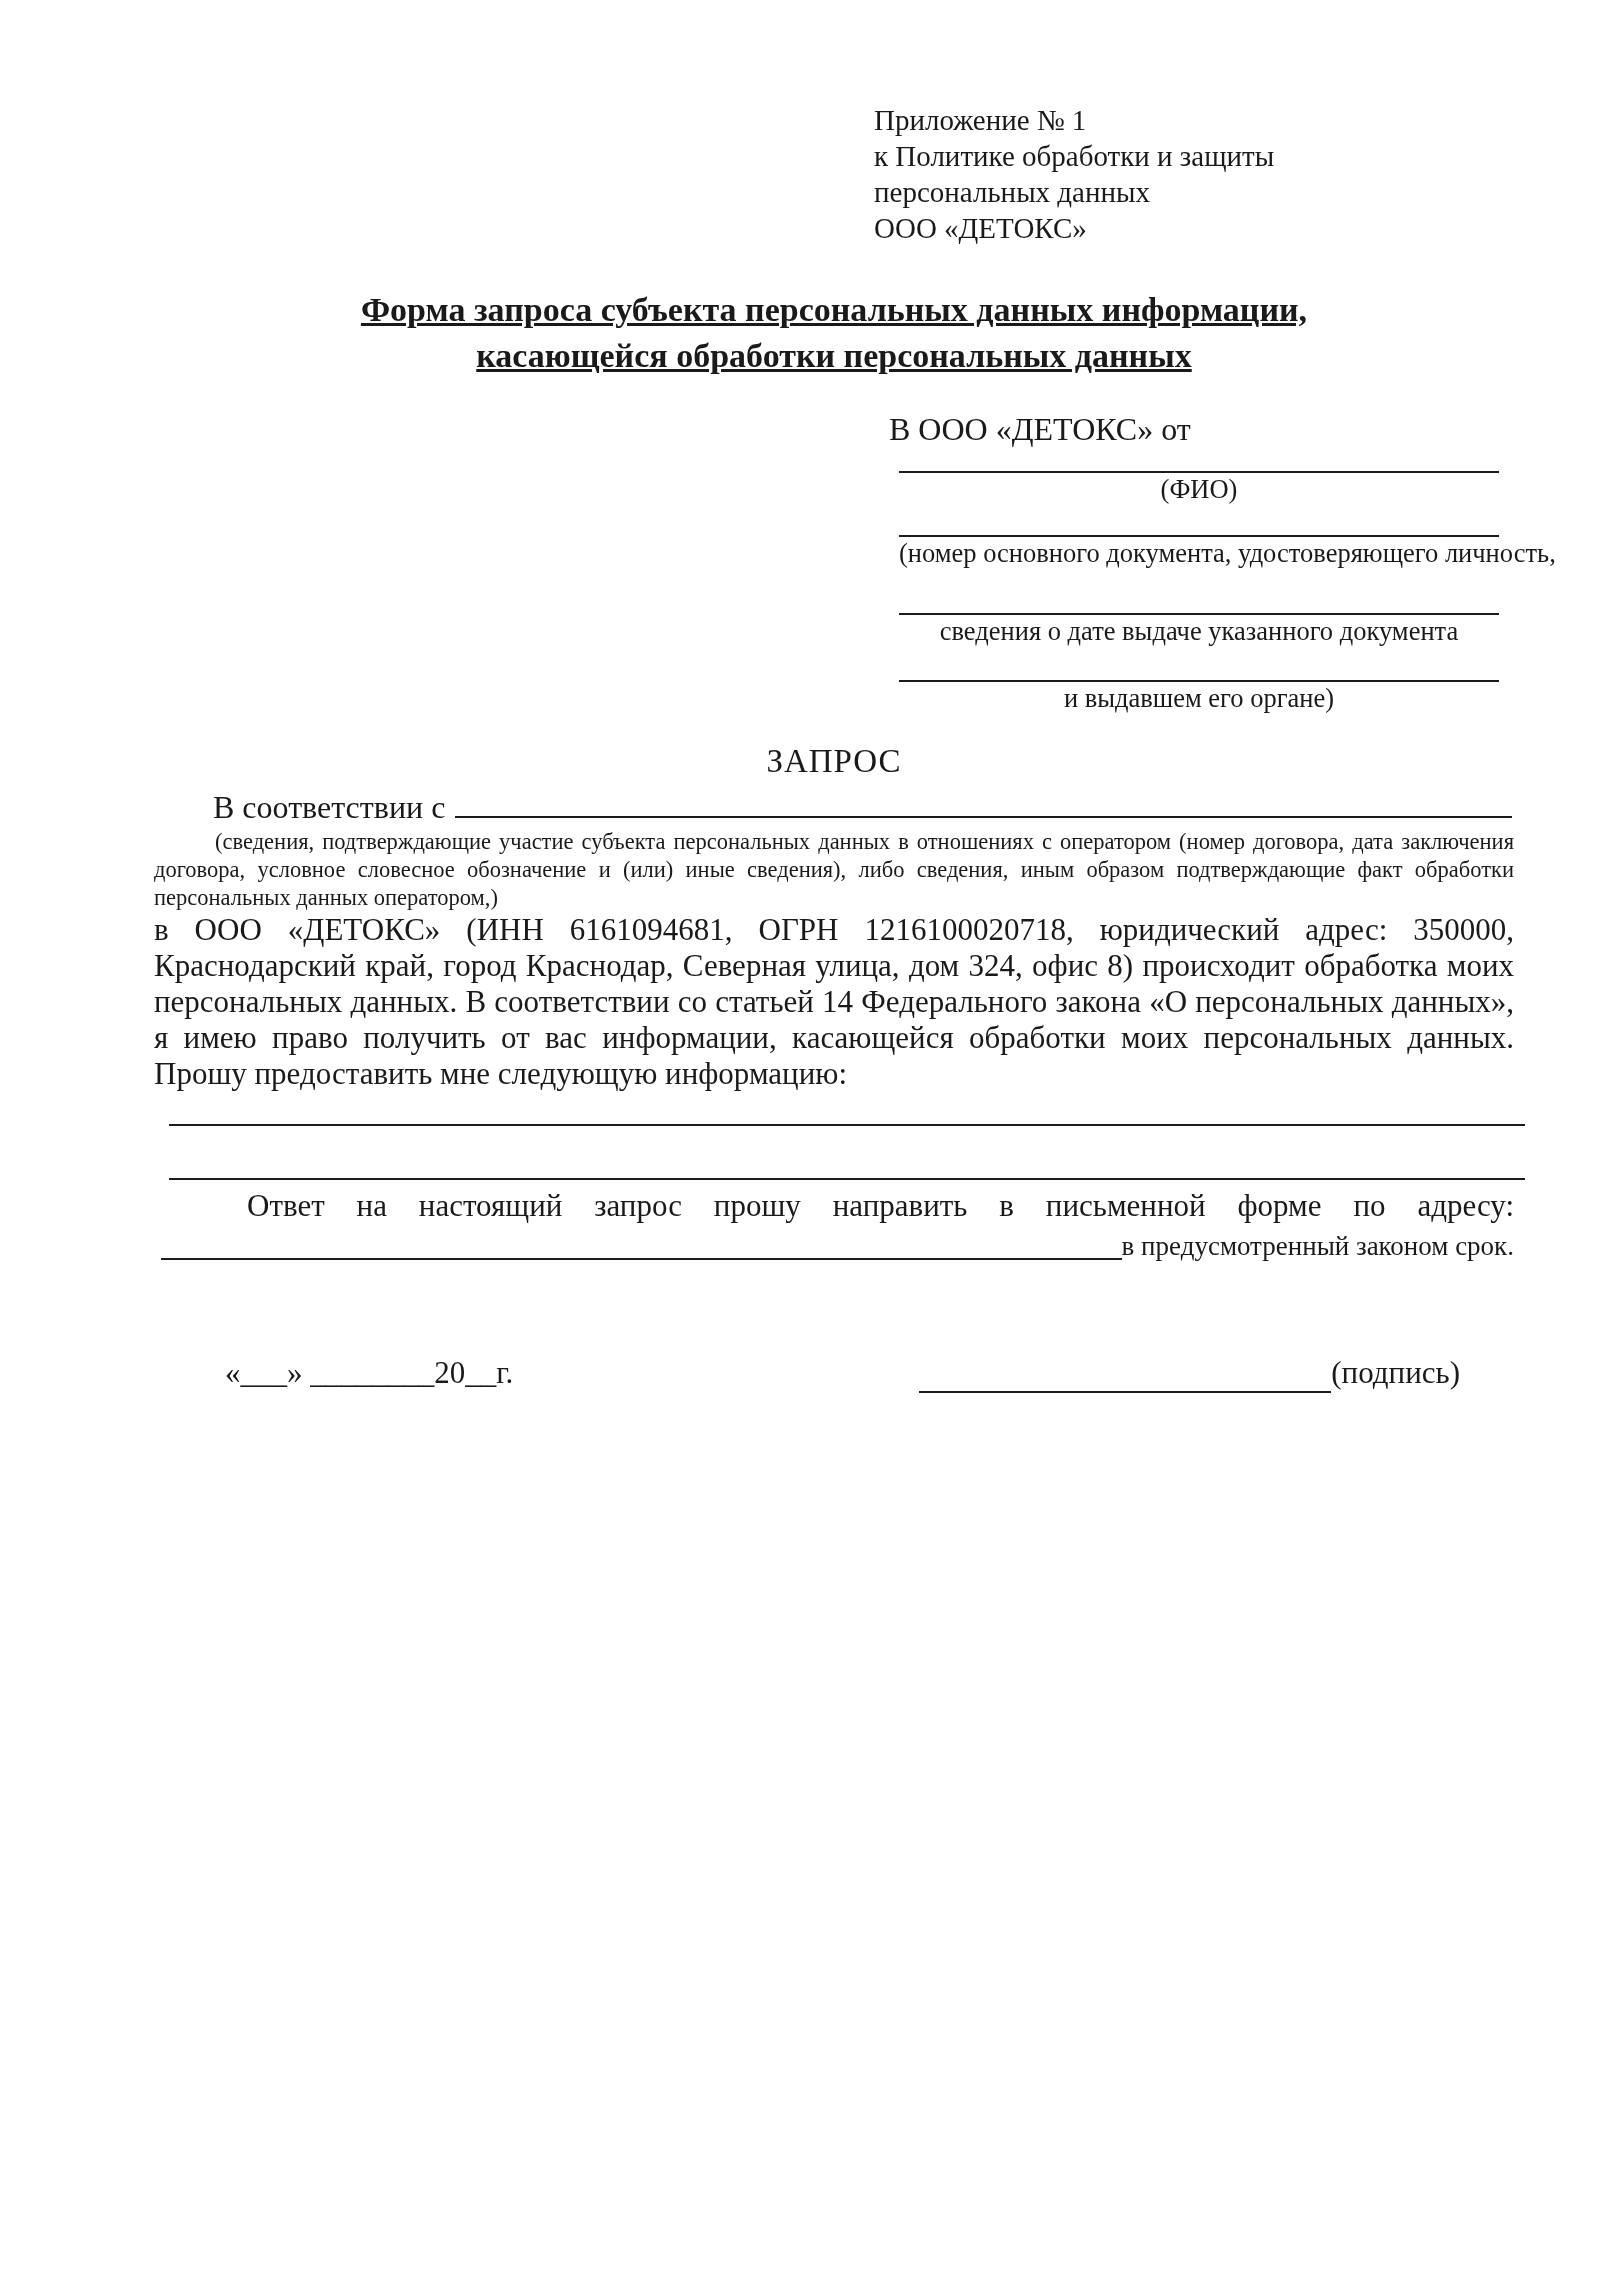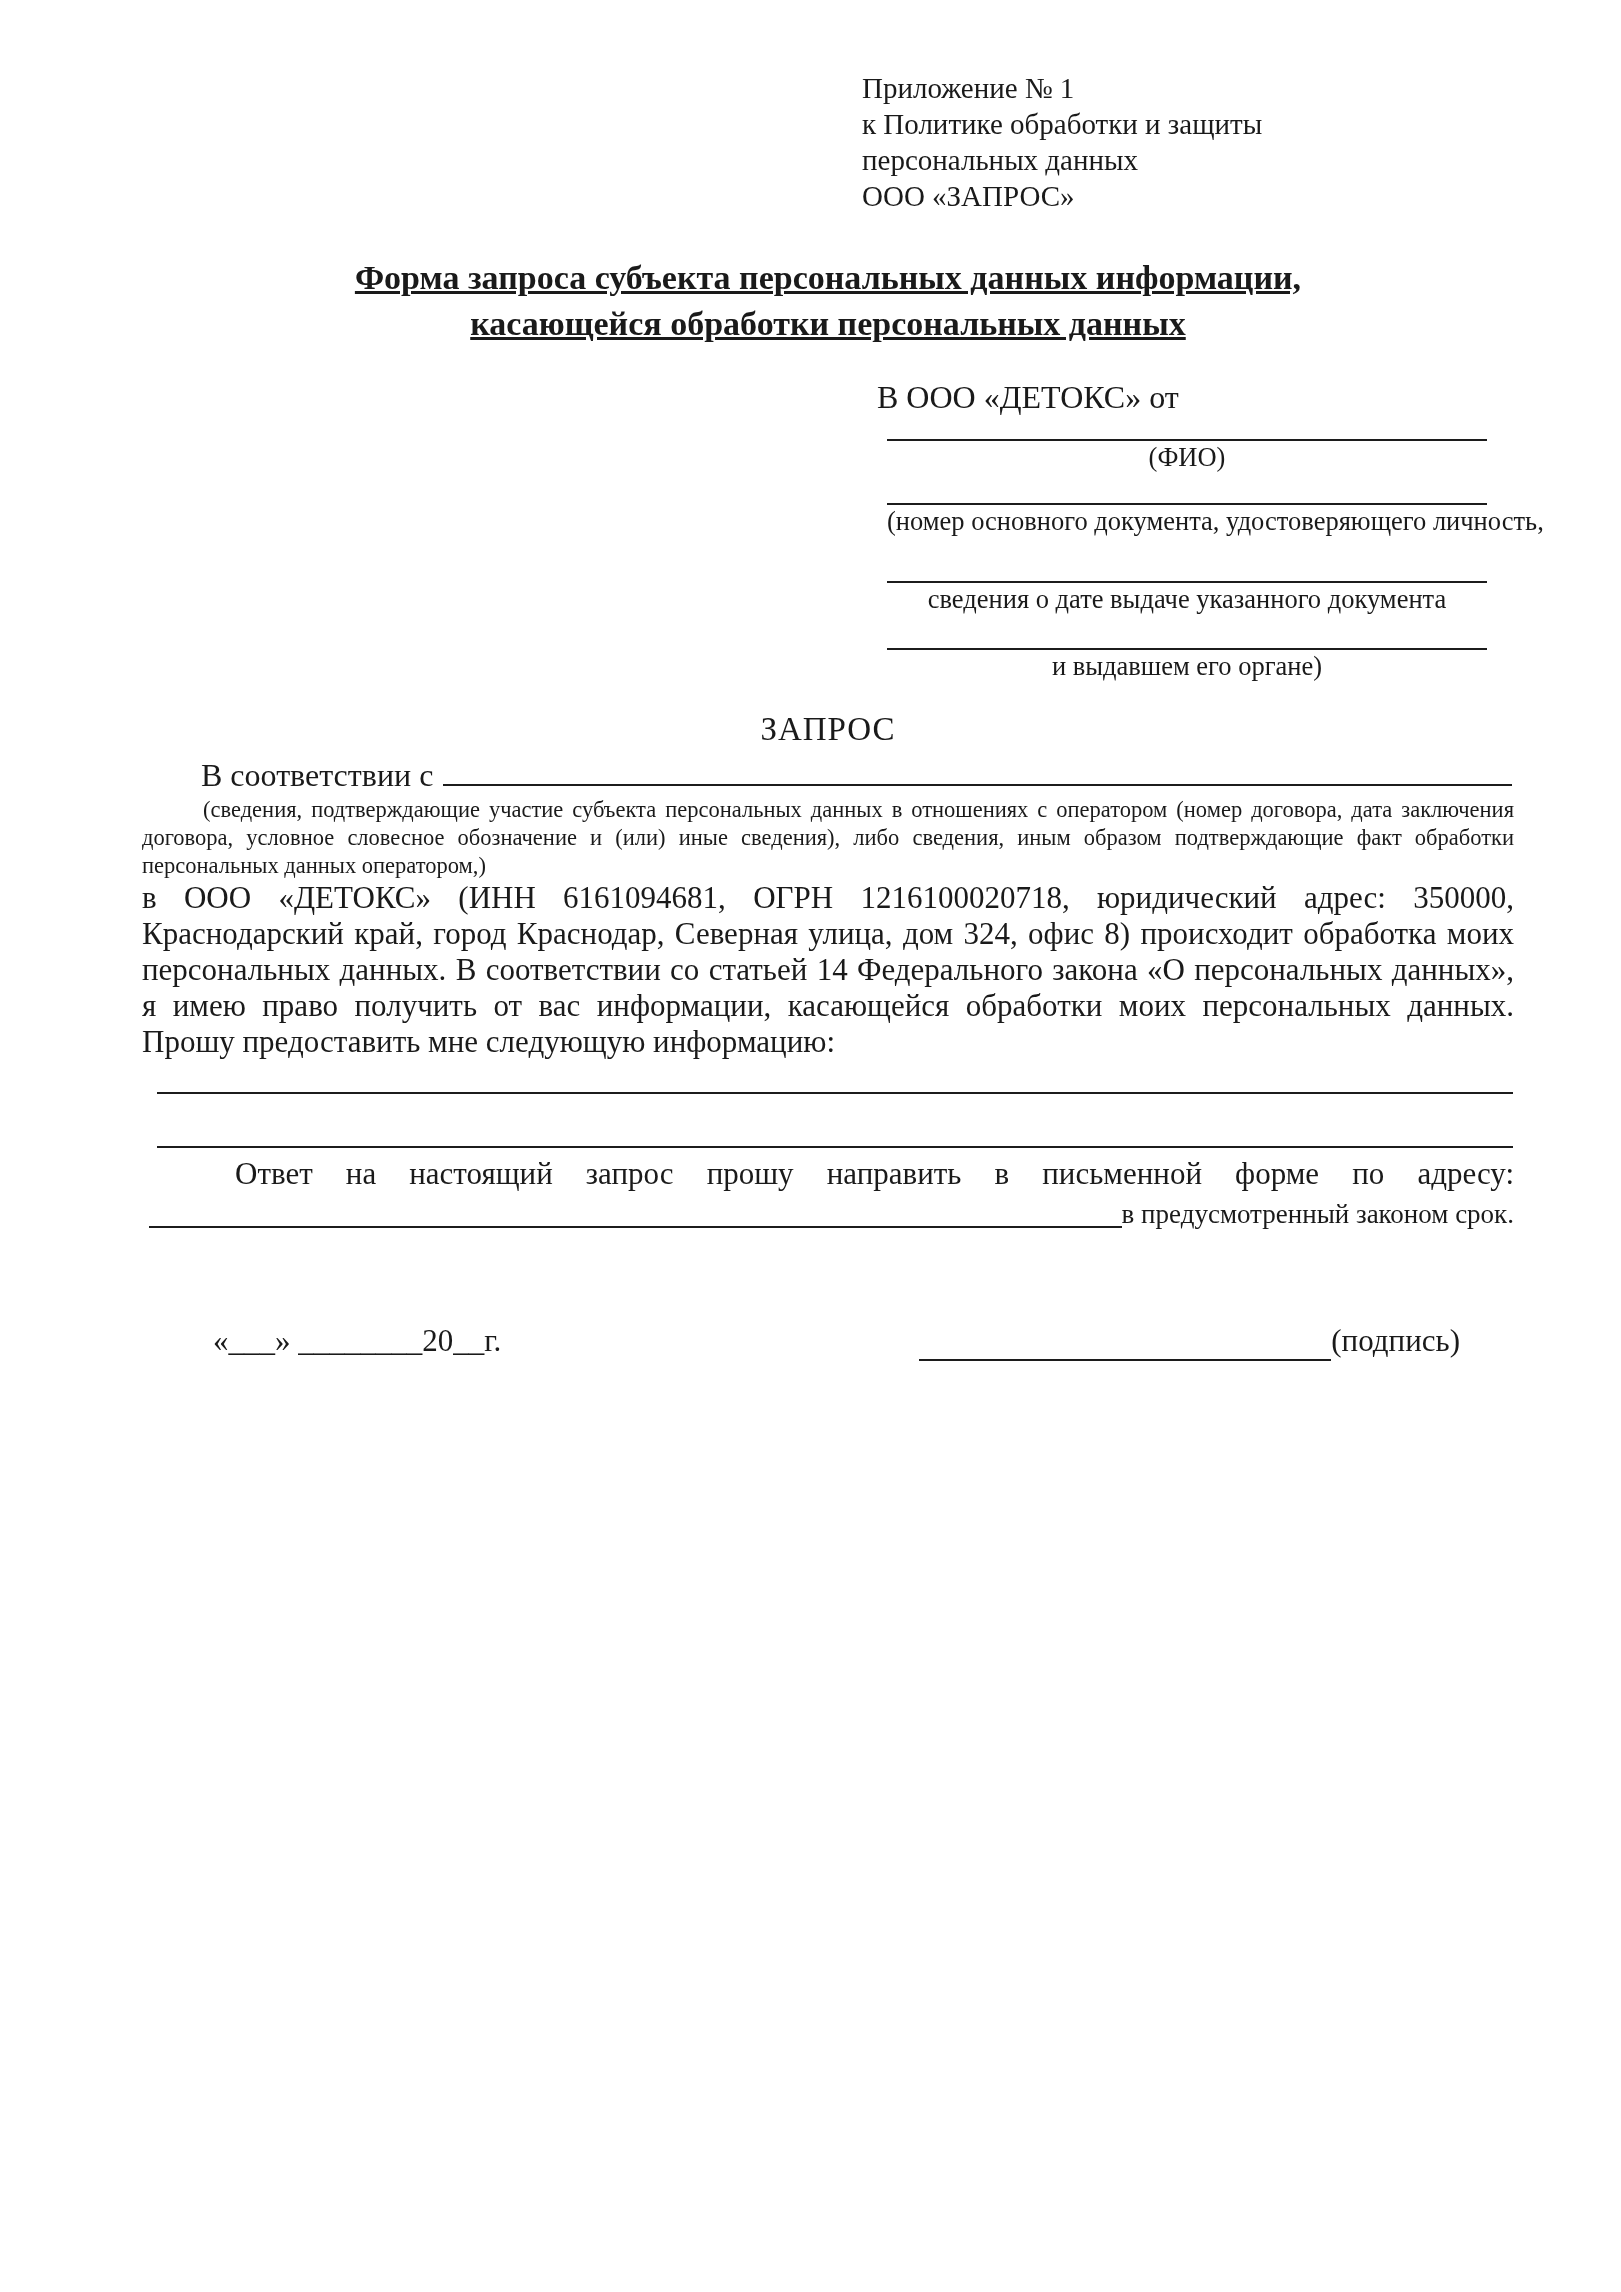--- a/index.html
+++ b/index.html
@@ -6,21 +6,21 @@
   .page {
     position: relative;
     width: 1621px;
     height: 2293px;
     margin: 0 auto;
     background: #ffffff;
     color: #1a1a1a;
     font-family: "Liberation Serif", "DejaVu Serif", serif;
     overflow: hidden;
   }
-  .content { padding: 70px 107px 0 142px; }
+  .content { padding: 102px 107px 0 142px; margin-left: 12px; }
 
   
   .appendix-header {
     margin-left: 720px;
     font-size: 29px;
     line-height: 36px;
     white-space: nowrap;
   }
 
   
@@ -135,21 +135,21 @@
 </head>
 <body>
 
 <div class="page">
   <div class="content">
 
     <div class="appendix-header">
       <div>Приложение № 1</div>
       <div>к Политике обработки и защиты</div>
       <div>персональных данных</div>
-      <div>ООО «ЗАПРОС»</div>
+      <div>ООО «ДЕТОКС»</div>
     </div>
 
     <div class="doc-title">Форма запроса субъекта персональных данных информации, касающейся обработки персональных данных</div>
 
     <div class="to-line">В ООО «ДЕТОКС» от</div>
 
     <div class="af">
       <div class="af-blank h1"></div>
       <div class="af-caption">(ФИО)</div>
     </div>

